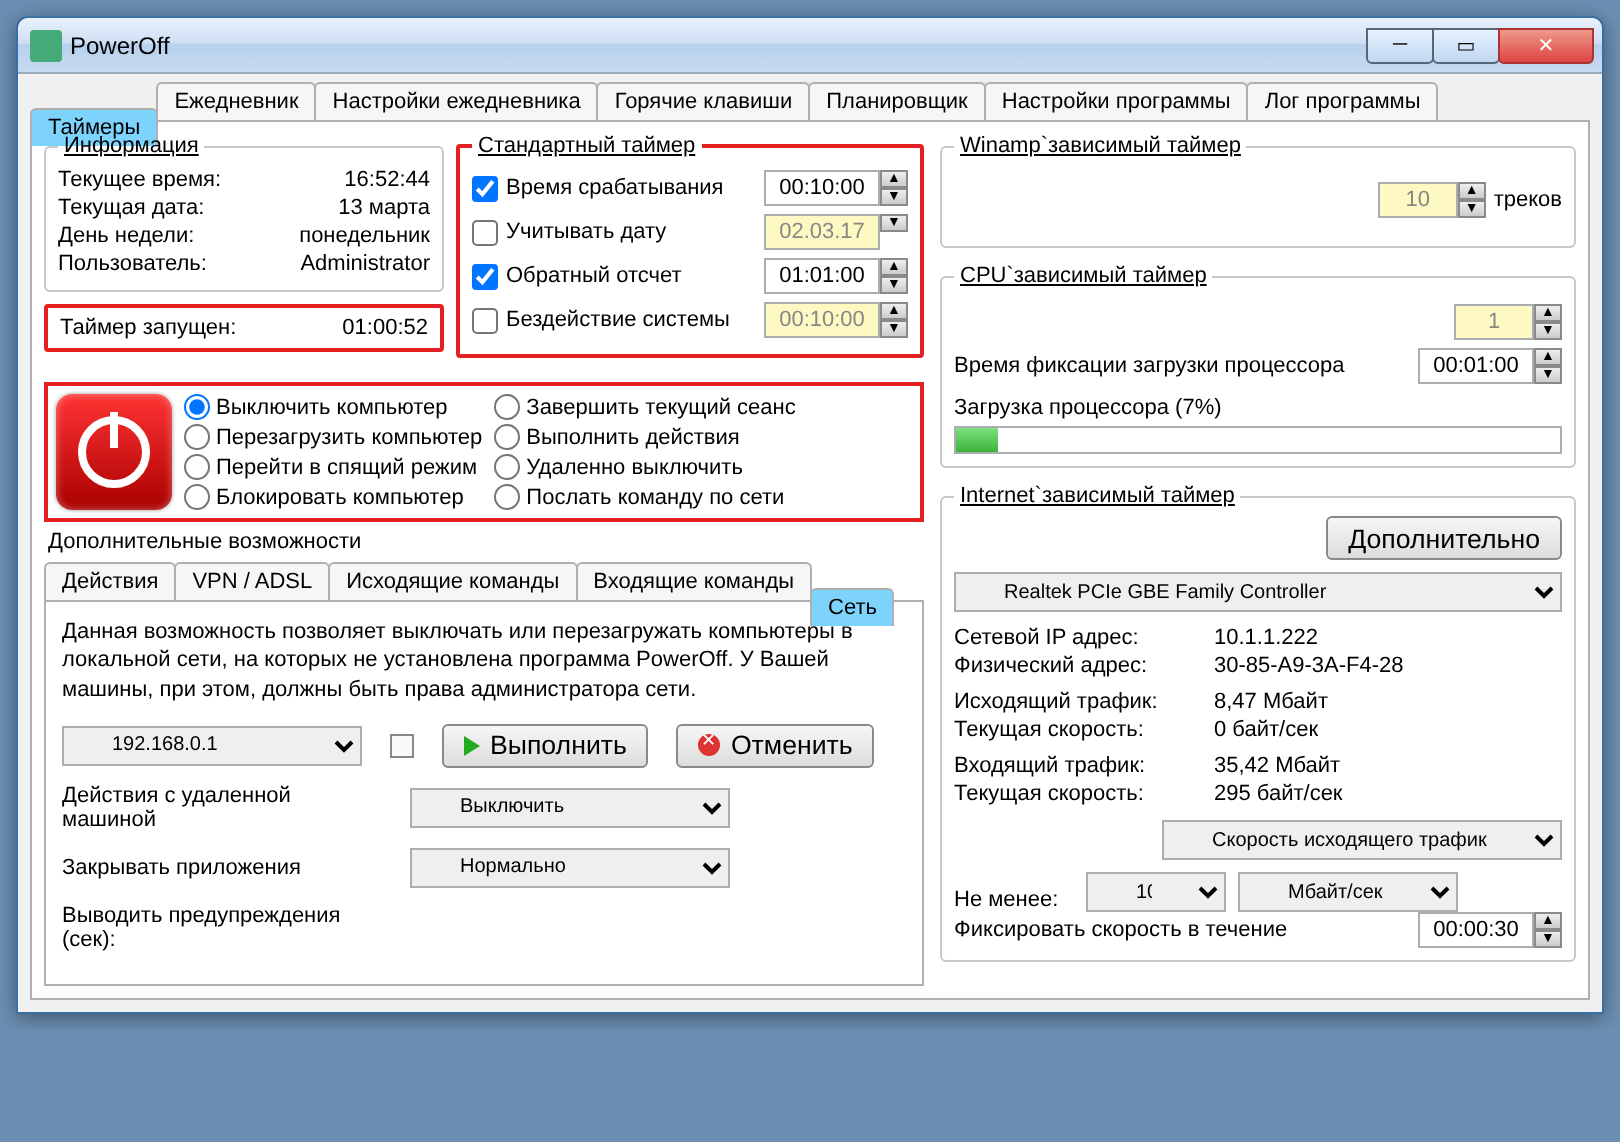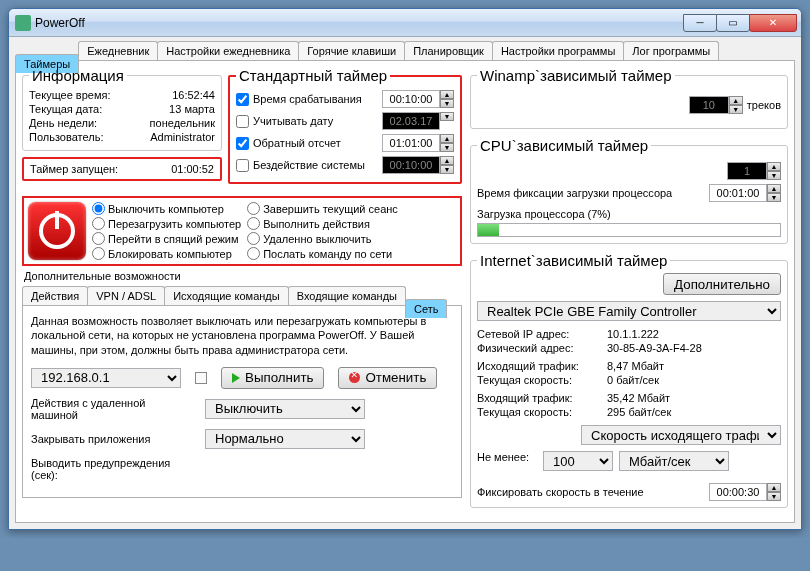--- a/index.html
+++ b/index.html
@@ -13,21 +13,21 @@
 .winbtn.close { width: 48px; background: linear-gradient(to bottom,#e98,#d44); border-color: #a33; color: #fff; }
 .client { padding: 4px 6px 6px 6px; background: #f0f0f0; }
 .tabs { display: flex; border-bottom: 1px solid #b0b0b0; }
 .tab { padding: 3px 8px; border: 1px solid #b0b0b0; border-bottom: none; background: #f6f6f6; margin-right: -1px; border-radius: 3px 3px 0 0; cursor: pointer; }
 .tab.active { background: #7dd3fc; position: relative; top: 13px; }
 .tabpage { background: #fff; border: 1px solid #b0b0b0; border-top: none; padding: 6px; }
 .cols { display: flex; gap: 8px; }
 .left { width: 440px; }
 .right { flex: 1; }
 fieldset { border: 1px solid #c8c8c8; border-radius: 3px; padding: 4px 6px 6px 6px; margin-bottom: 6px; position: relative; }
-legend { padding: 0 3px; font-size: 15px; }
+legend { padding: 0 3px; font-size: 11px; text-decoration: underline; }
 .inforow { display: flex; justify-content: space-between; padding: 1px 0; }
 .inforow .r { text-align: right; }
 .stdrow { display: flex; align-items: center; padding: 2px 0; gap: 4px; }
 .stdrow label { flex: 1; }
 .spin { display: inline-flex; align-items: flex-start; }
 .spin input { width: 58px; height: 18px; font-size: 11px; text-align: center; border: 1px solid #abadb3; padding: 0 2px; }
 .spinbtns { display: flex; flex-direction: column; }
 .spinbtns span { width: 14px; height: 9px; background: linear-gradient(#eee,#ccc); border: 1px solid #8a8a8a; font-size: 7px; line-height: 7px; text-align: center; }
 .redbox { border: 2px solid #e52020; border-radius: 2px; }
 .actionspanel { display: flex; gap: 6px; border: 2px solid #e52020; padding: 4px; margin-bottom: 4px; }
@@ -35,32 +35,32 @@
 .poweroff-badge .circle { width: 36px; height: 36px; border: 4px solid #fff; border-radius: 50%; position: relative; }
 .poweroff-badge .circle::before { content: ""; position: absolute; top: -6px; left: 50%; width: 4px; height: 18px; background: #fff; transform: translateX(-50%); }
 .radiocol { display: flex; flex-direction: column; gap: 2px; }
 .radioline { display: flex; align-items: center; gap: 3px; white-space: nowrap; }
 .subtabs { display: flex; border-bottom: 1px solid #b0b0b0; margin-top: 4px; }
 .subtabs .tab { font-size: 11px; }
 .subpage { border: 1px solid #b0b0b0; border-top: none; padding: 8px; }
 .desc { margin-bottom: 10px; line-height: 1.3; }
 .formrow { display: flex; align-items: center; gap: 14px; margin-bottom: 8px; }
 .formrow .lbl { width: 160px; }
-select, input[type=text] { border: 1px solid #abadb3; height: 20px; font-size: 13px; padding: 0 5px; }
+select, input[type=text] { border: 1px solid #abadb3; height: 20px; font-size: 10px; padding: 0 20px; }
 .btn { height: 22px; padding: 0 10px; border: 1px solid #8a8a8a; border-radius: 3px; background: linear-gradient(#f6f6f6,#ddd); display: inline-flex; align-items: center; gap: 5px; cursor: pointer; }
 .icon-sm { width: 12px; height: 12px; display: inline-block; }
 .green-arrow { width: 0; height: 0; border-top: 5px solid transparent; border-bottom: 5px solid transparent; border-left: 8px solid #2a2; }
 .red-circle { width: 11px; height: 11px; border-radius: 50%; background: #d33; position: relative; }
 .red-circle::before { content:"✕"; position:absolute; left:1px; top:-2px; color:#fff; font-size:9px; }
 .kvrow { display: flex; padding: 1px 0; }
 .kvrow .k { width: 130px; }
 .progress { height: 14px; border: 1px solid #abadb3; background: #fff; margin-top: 3px; }
 .progress .bar { height: 100%; width: 7%; background: linear-gradient(to bottom,#7de07d,#3bb33b); }
 .right fieldset { margin-bottom: 8px; }
-.disabled input { color: #888; background: #000000; }
+.disabled input { color: #888; background: #fef9c3; }
 </style>
 </head>
 <body>
 
 <div class="window">
   <div class="titlebar">
     <span class="icon"></span>
     <span class="title">PowerOff</span>
     <div class="winbtns">
       <div class="winbtn">─</div>
@@ -306,21 +306,21 @@
                 <span class="k">Входящий трафик:</span>
                 <span>35,42 Мбайт</span>
               </div>
             <div class="kvrow">
                 <span class="k">Текущая скорость:</span>
                 <span>295 байт/сек</span>
               </div>
             <div style="display:flex;justify-content:flex-end;margin:6px 0;">
               <select style="width:200px;"><option>Скорость исходящего трафика</option></select>
             </div>
-            <div style="display:flex;align-items:flex-start;gap:6px;margin-bottom:12px;">
+            <div style="display:flex;align-items:flex-end;gap:6px;margin-bottom:0;">
               <span style="width:60px;">Не менее:</span>
               <select style="width:70px;"><option>100</option></select>
               <select style="width:110px;"><option>Мбайт/сек</option></select>
             </div>
             <div style="display:flex;align-items:center;justify-content:space-between;gap:32px;">
               <span>Фиксировать скорость в течение</span>
               <span class="spin">
                   <input value="00:00:30" style="">
                   <span class="spinbtns">
                     <span>▲</span>

